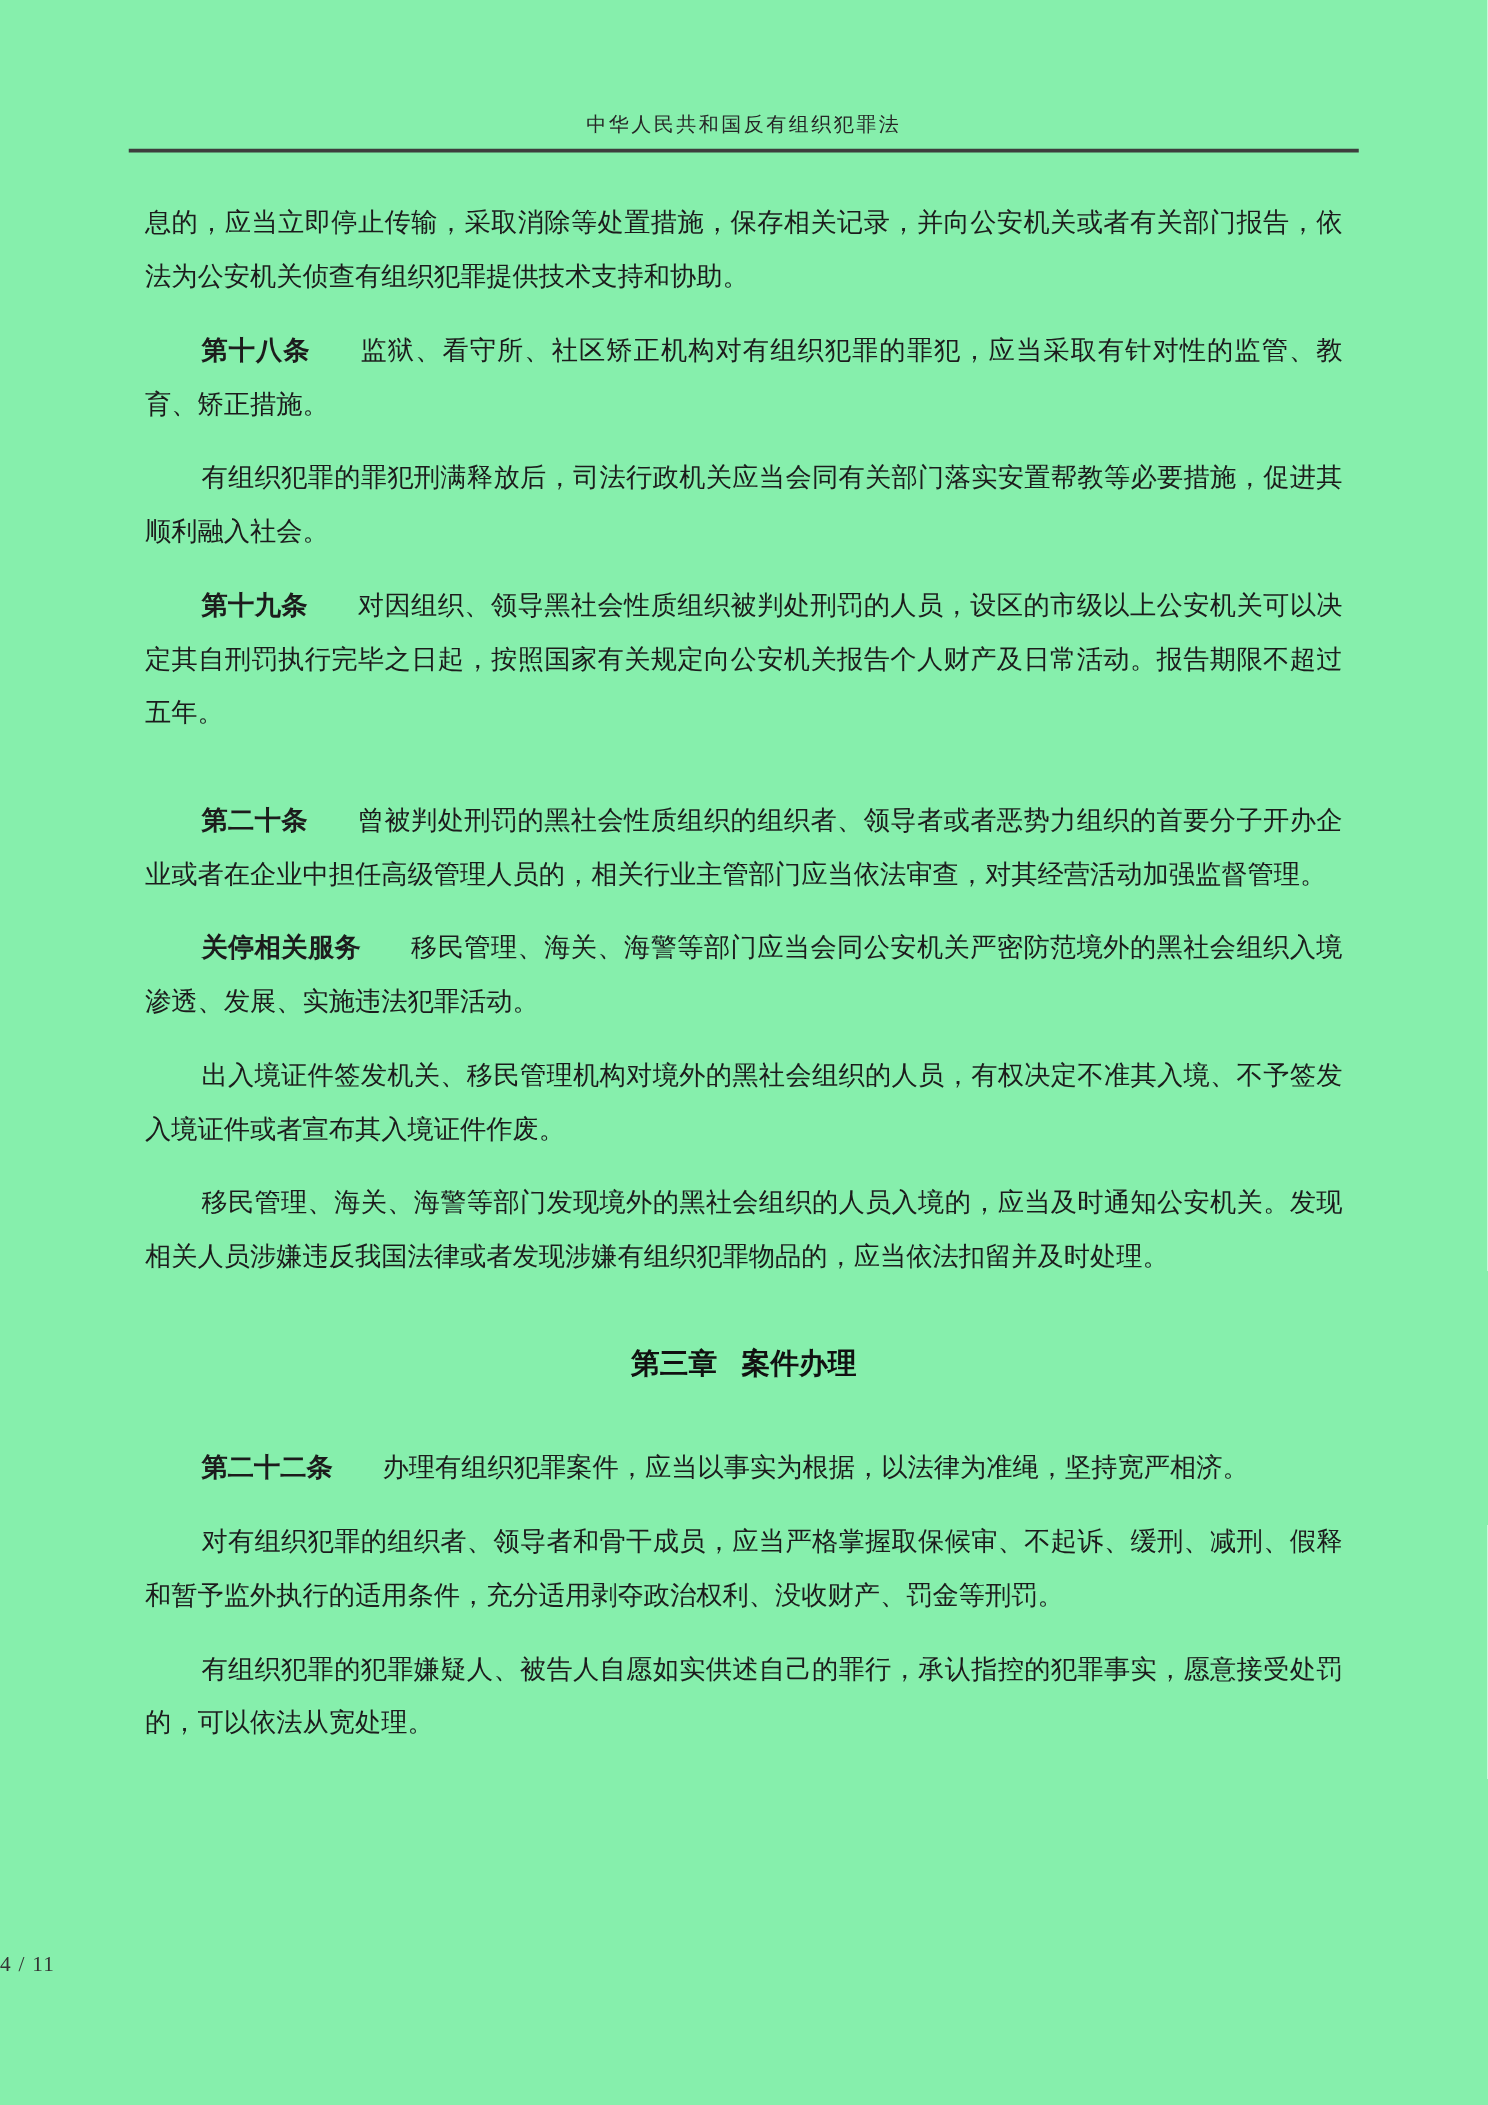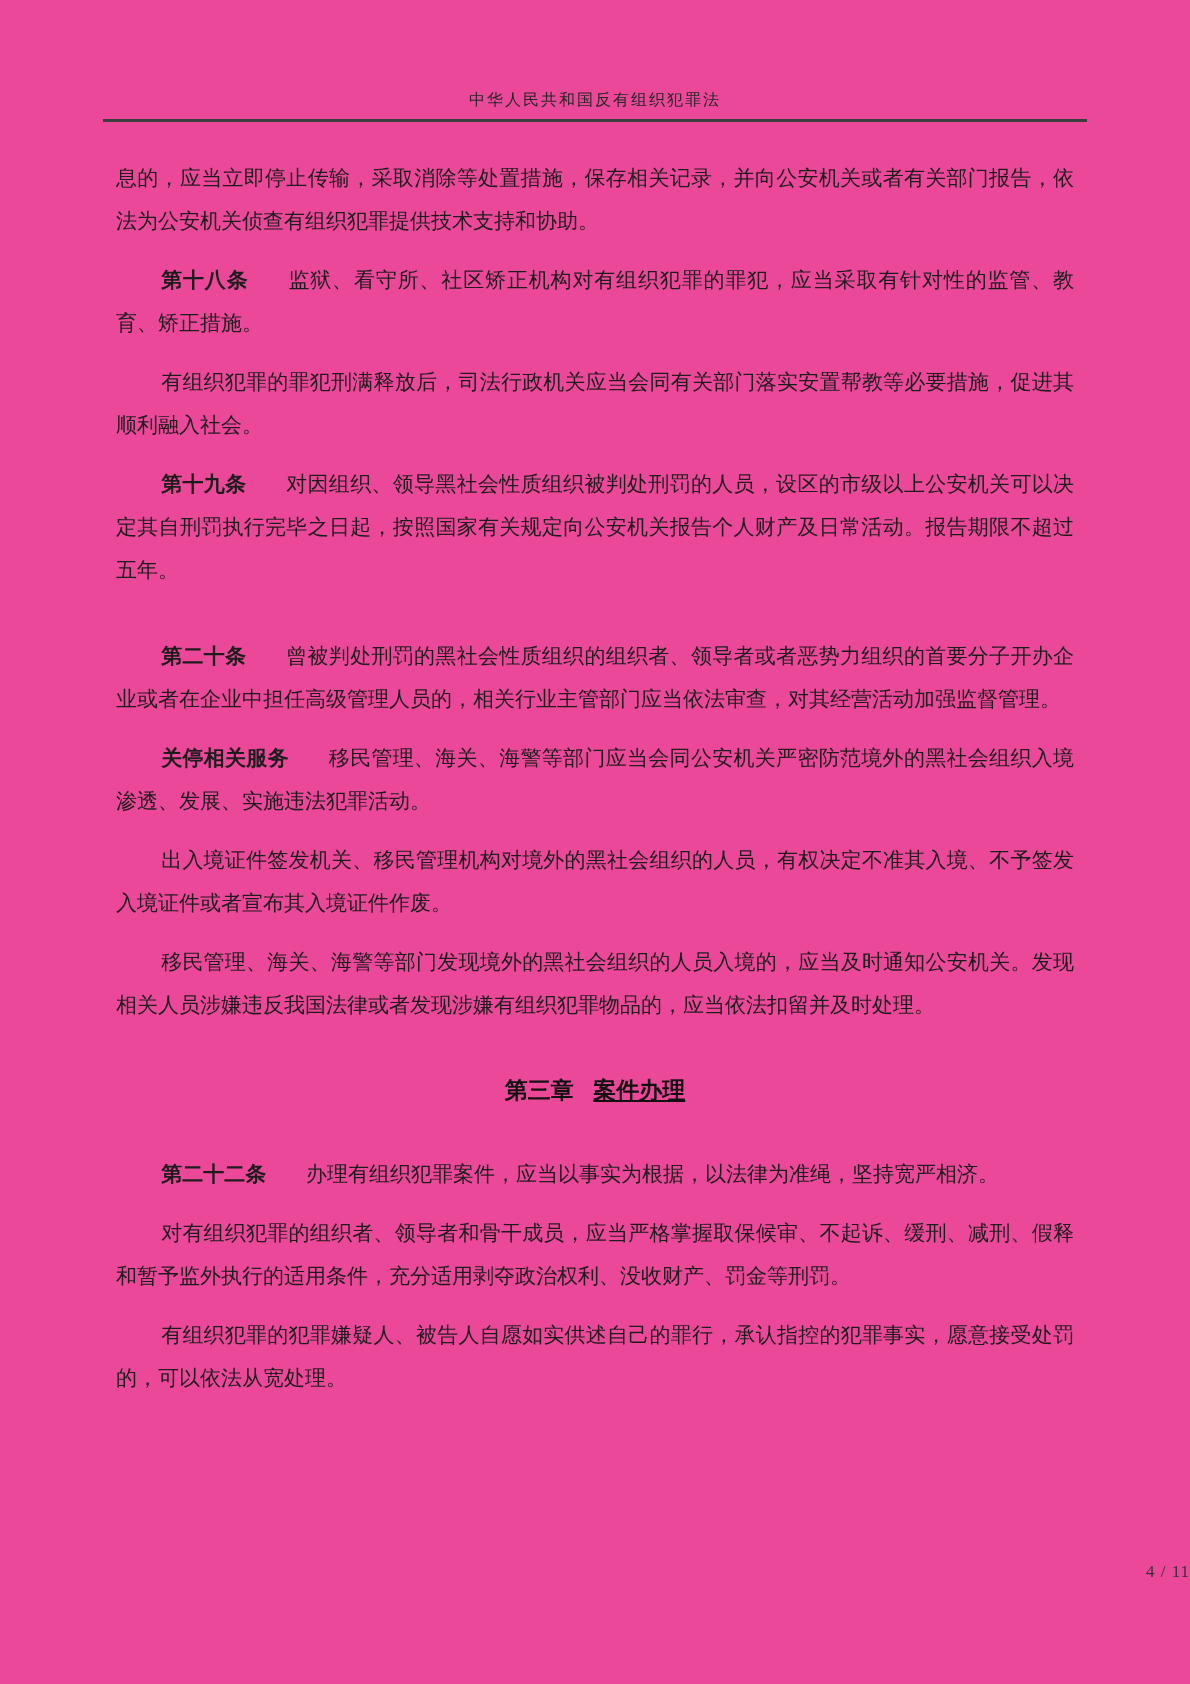--- a/index.html
+++ b/index.html
@@ -4,21 +4,21 @@
 <style>
   html, body {
     margin: 0;
     padding: 0;
     background: #ffffff;
   }
   .page {
     position: relative;
     width: 1190px;
     height: 1684px;
-    background: #ec4899;
+    background: #86efac;
     font-family: "Liberation Serif", "DejaVu Serif", serif;
     overflow: hidden;
   }
   
   .page-header {
     position: absolute;
     top: 90px;
     left: 103px;
     width: 984px;
   }
@@ -62,29 +62,28 @@
   h2.chapter {
     margin: 42px 0 40px 0;
     text-align: center;
     font-size: 23px;
     font-weight: bold;
     color: #111111;
     line-height: 44px;
   }
   h2.chapter .chapter-title {
     margin-left: 0.85em;
-    text-decoration: underline;
   }
   
   .page-footer {
     position: absolute;
     top: 1562px;
     left: 0;
     width: 1190px;
-    text-align: right;
+    text-align: left;
     font-size: 17px;
     letter-spacing: 1px;
     color: #333333;
   }
 </style>
 </head>
 <body>
 
 <div class="page">
 

